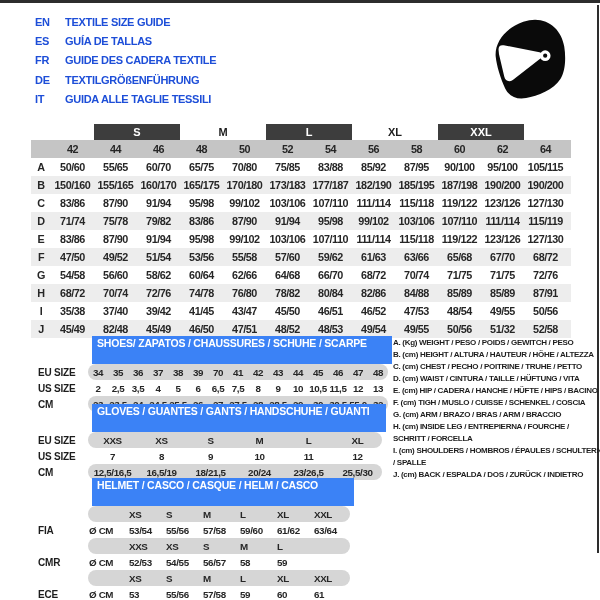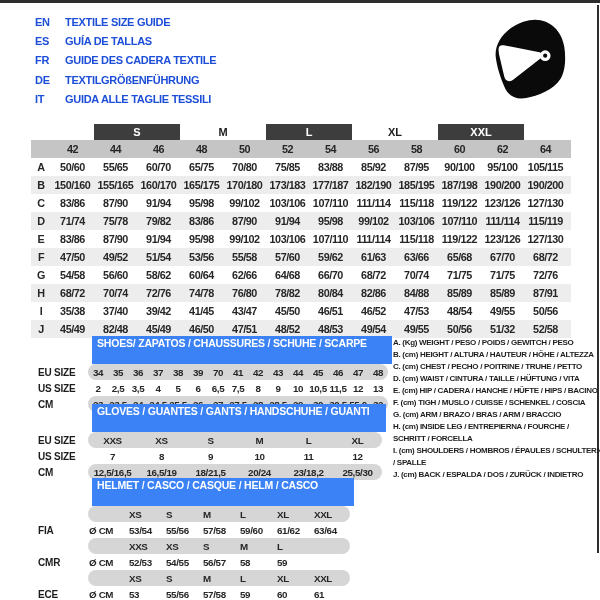--- a/index.html
+++ b/index.html
@@ -355,21 +355,21 @@
             <div class="scell">12</div>
           </div>
         </div>
         <div class="sub-row">
           <div class="sub-label">CM</div>
           <div class="sub-values gloves-grid shaded">
             <div class="scell">12,5/16,5</div>
             <div class="scell">16,5/19</div>
             <div class="scell">18/21,5</div>
             <div class="scell">20/24</div>
-            <div class="scell">23/18,2</div>
+            <div class="scell">23/26,5</div>
             <div class="scell">25,5/30</div>
           </div>
         </div>
       </div>
   </div>
 
   <div class="subtable helmetTbl">
     <div class="sub-header">HELMET / CASCO / CASQUE / HELM / CASCO</div>
     <div>
         <div class="sub-row">

